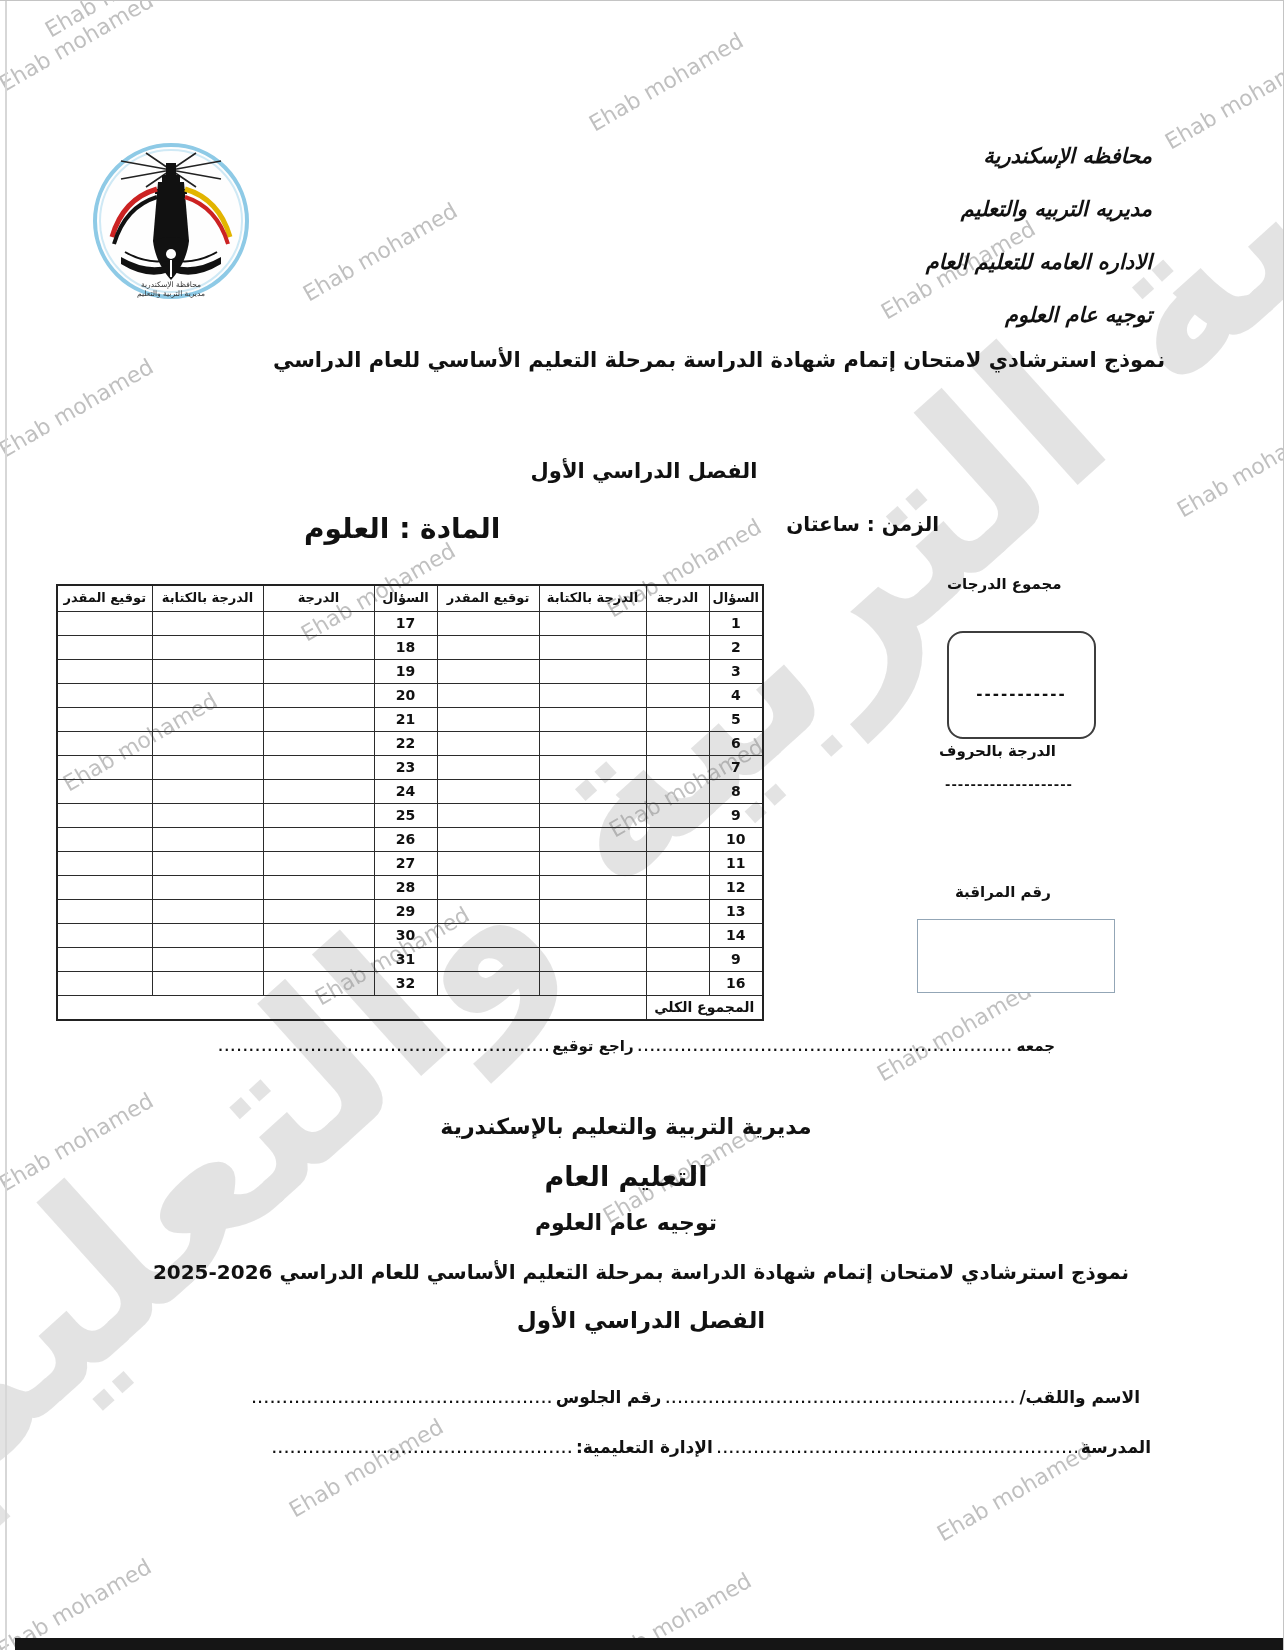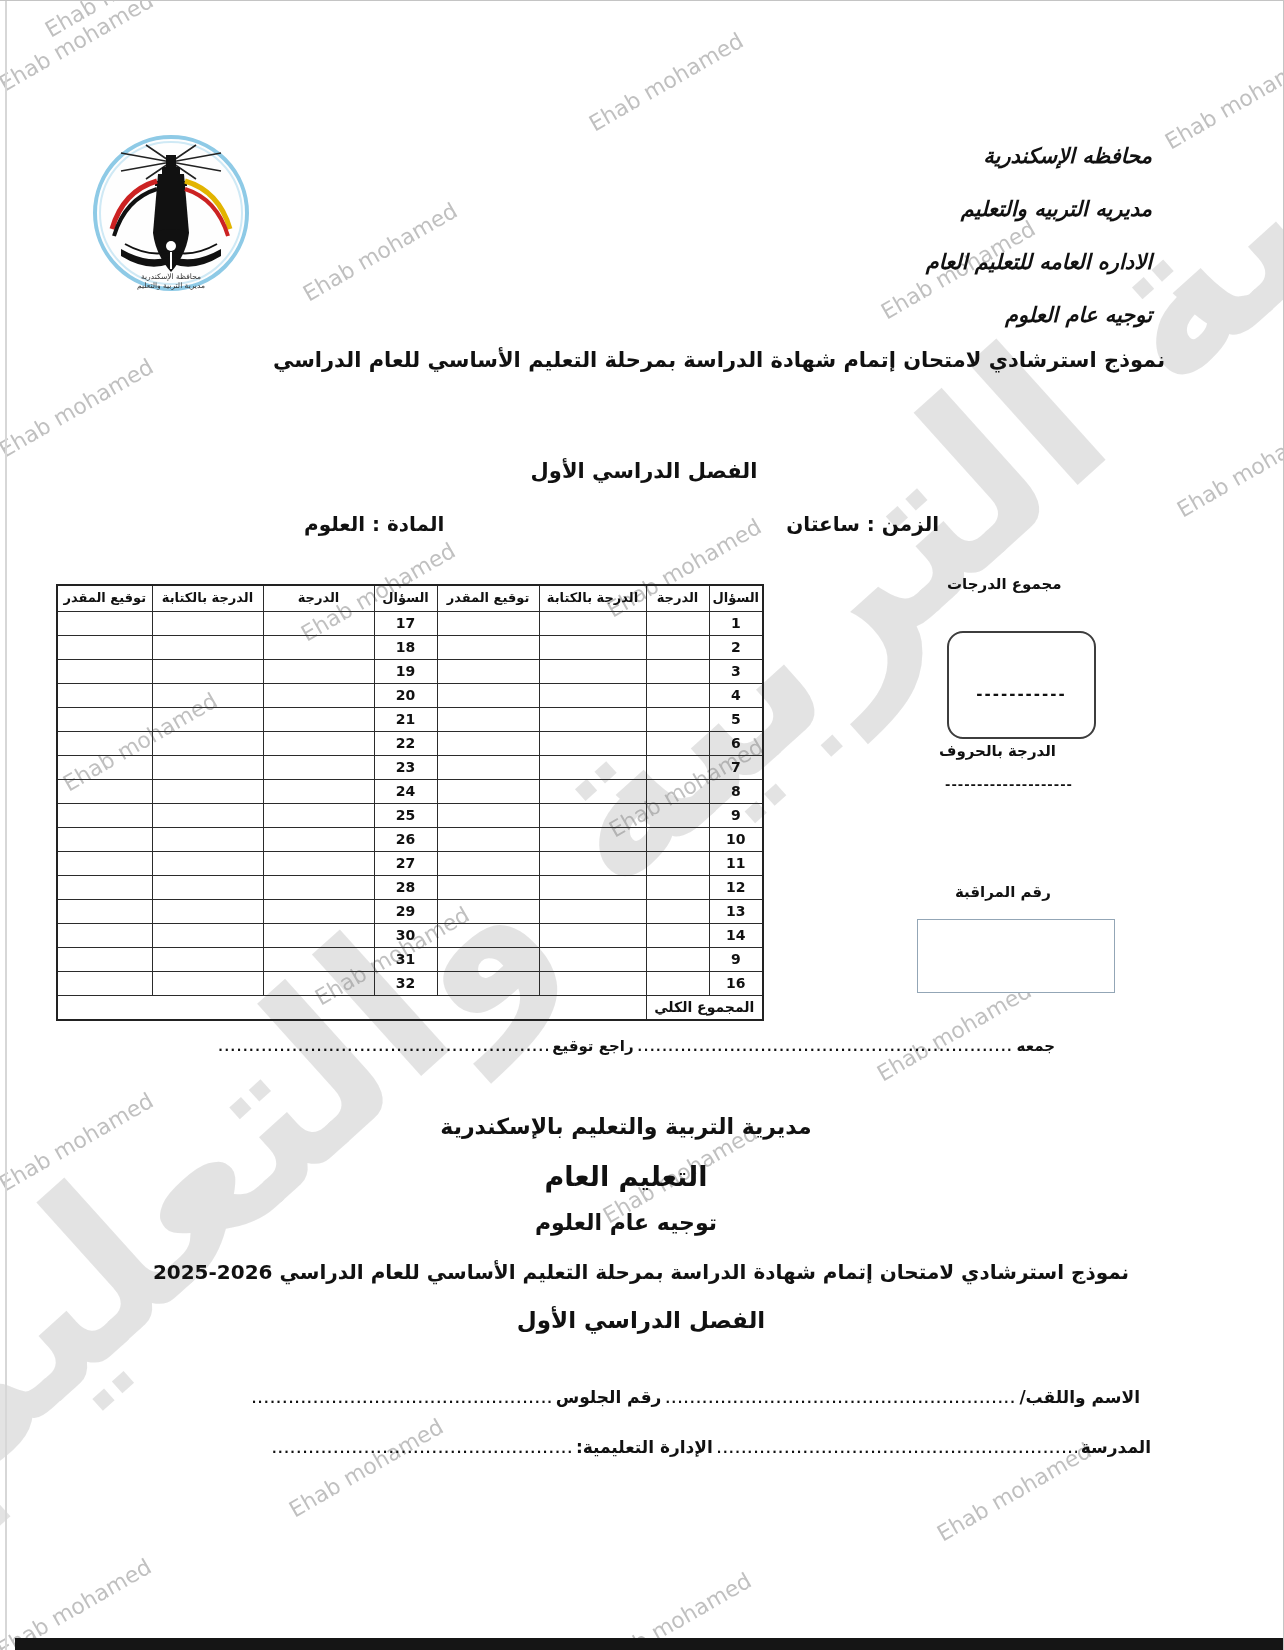--- a/index.html
+++ b/index.html
@@ -16,29 +16,29 @@
     font-size:22px; color:#9a9a9a; opacity:.62; white-space:nowrap; font-weight:400;
   }
   .big-wm{
     position:absolute; left:-160px; top:1330px; width:2300px; z-index:0;
     transform:rotate(-42deg); transform-origin:0 0;
     font-size:215px; font-weight:bold; color:#8f8f8f; opacity:.24;
     white-space:nowrap; text-align:center; pointer-events:none;
   }
   .content{position:absolute; inset:0; z-index:1;}
   
-  .logo{position:absolute; left:92px; top:132px; width:160px; height:160px;}
+  .logo{position:absolute; left:92px; top:140px; width:160px; height:160px;}
   
   .hdr{position:absolute; top:142px; right:131px; text-align:right; font-weight:bold; font-size:21px;}
   .hdr div{margin-bottom:27px; line-height:26px;font-style:italic;}
   .title1{position:absolute; top:347px; left:160px; right:4px; text-align:center; font-weight:bold; font-size:21px;}
   .title2{position:absolute; top:405px; left:42px;  right:0;   text-align:center; font-weight:bold; font-size:22px;}
   .title3{position:absolute; top:458px; left:6px;   right:0;   text-align:center; font-weight:bold; font-size:21px;}
   .time-lbl{position:absolute; top:511px; right:344px; font-weight:bold; font-size:20px;}
-  .subj-lbl{position:absolute; top:511px; left:305px;  font-weight:bold; font-size:20px;}
+  .subj-lbl{position:absolute; top:511px; left:305px;  font-weight:bold; font-size:28px;}
   
   table.score{
     position:absolute; left:57px; top:583px; width:706px;
     border-collapse:collapse; table-layout:fixed;
     border:2px solid #222;
   }
   table.score th, table.score td{
     border:1px solid #2b2b2b; padding:0; line-height:1.1;
     font-weight:bold; text-align:center; overflow:hidden;
   }

